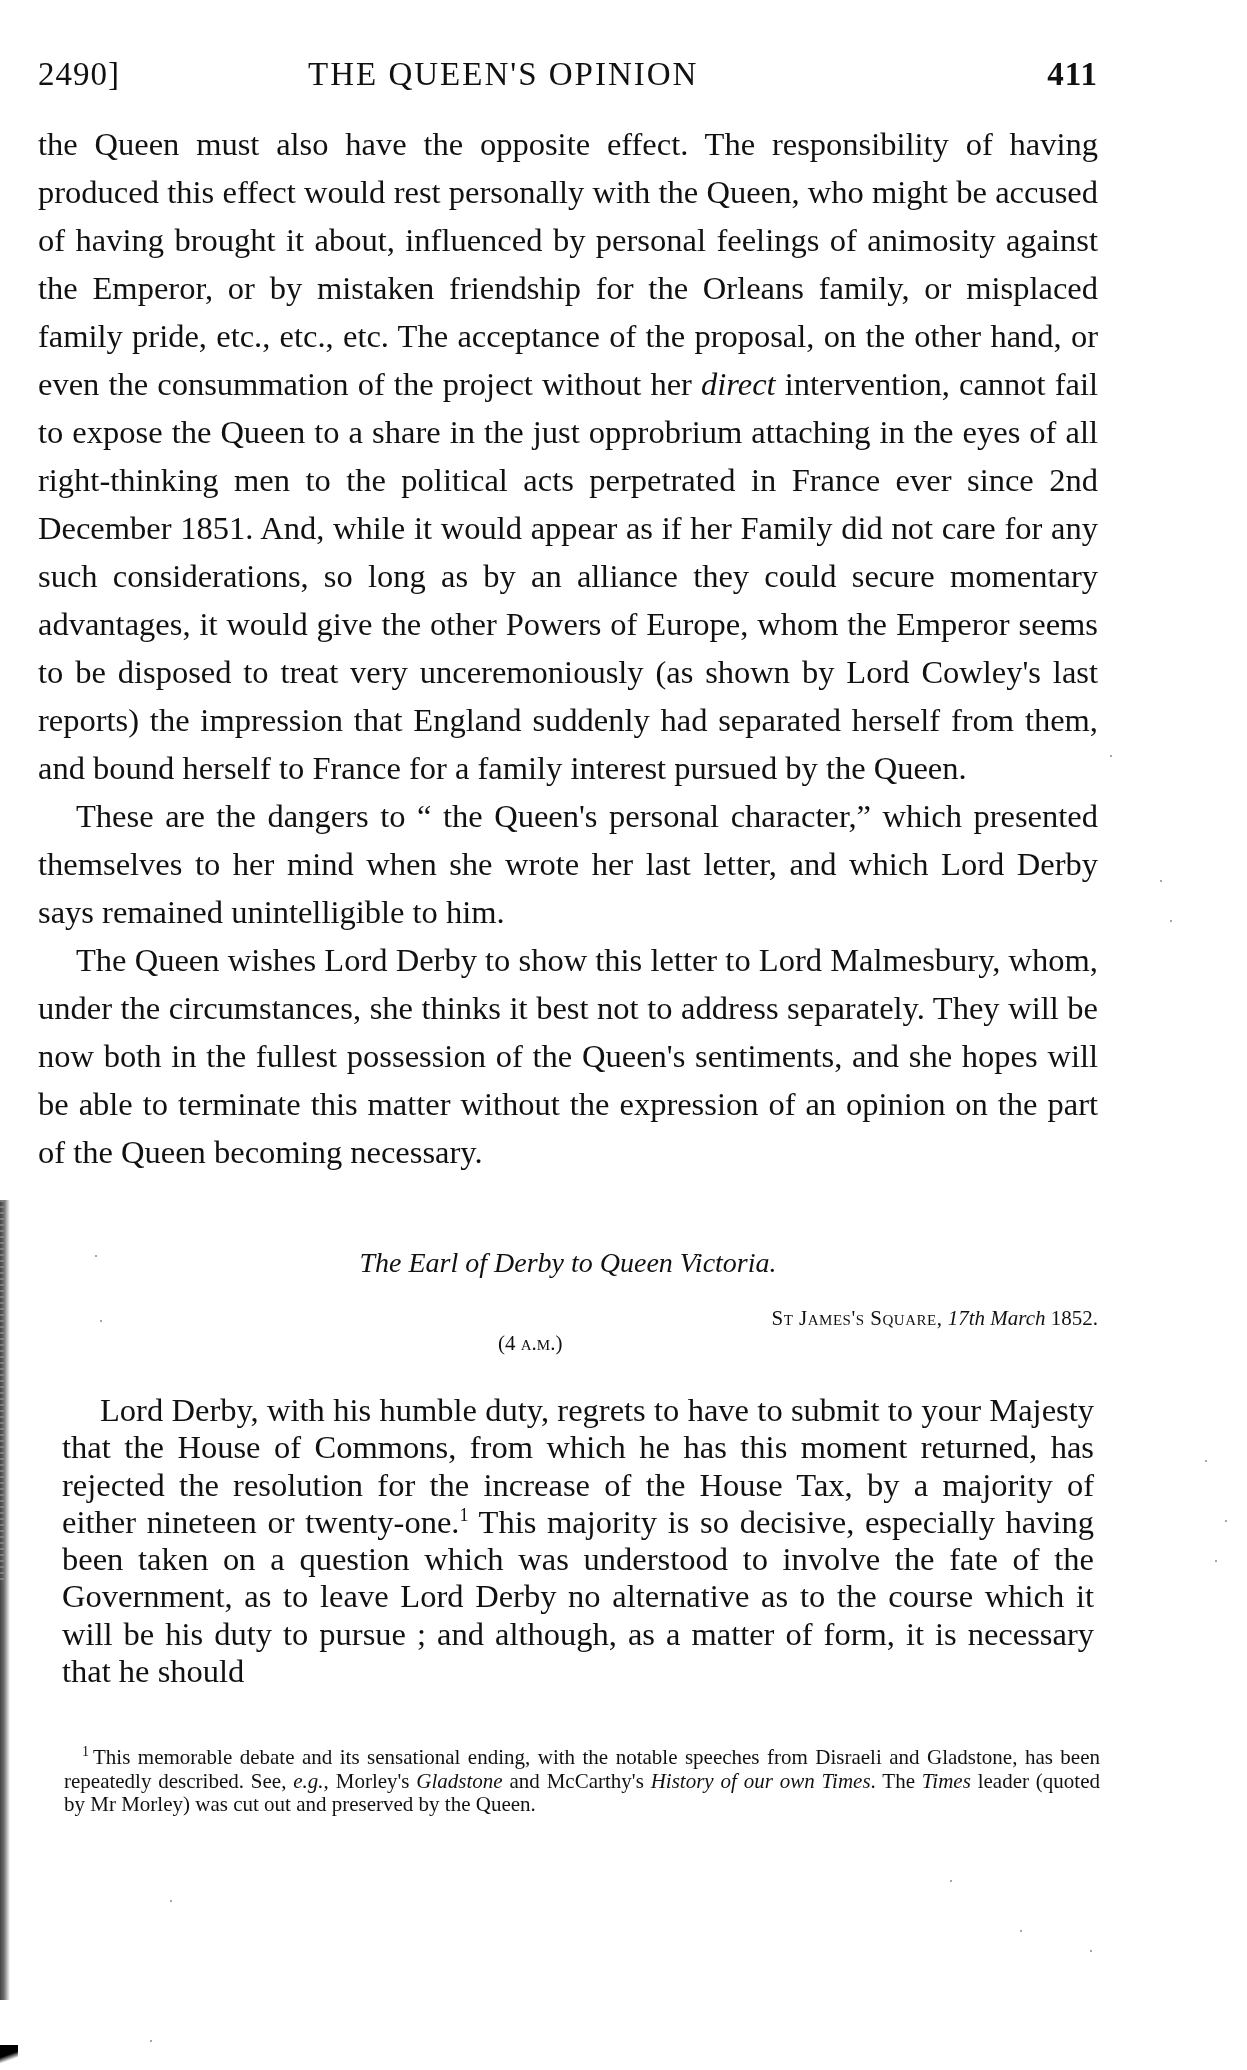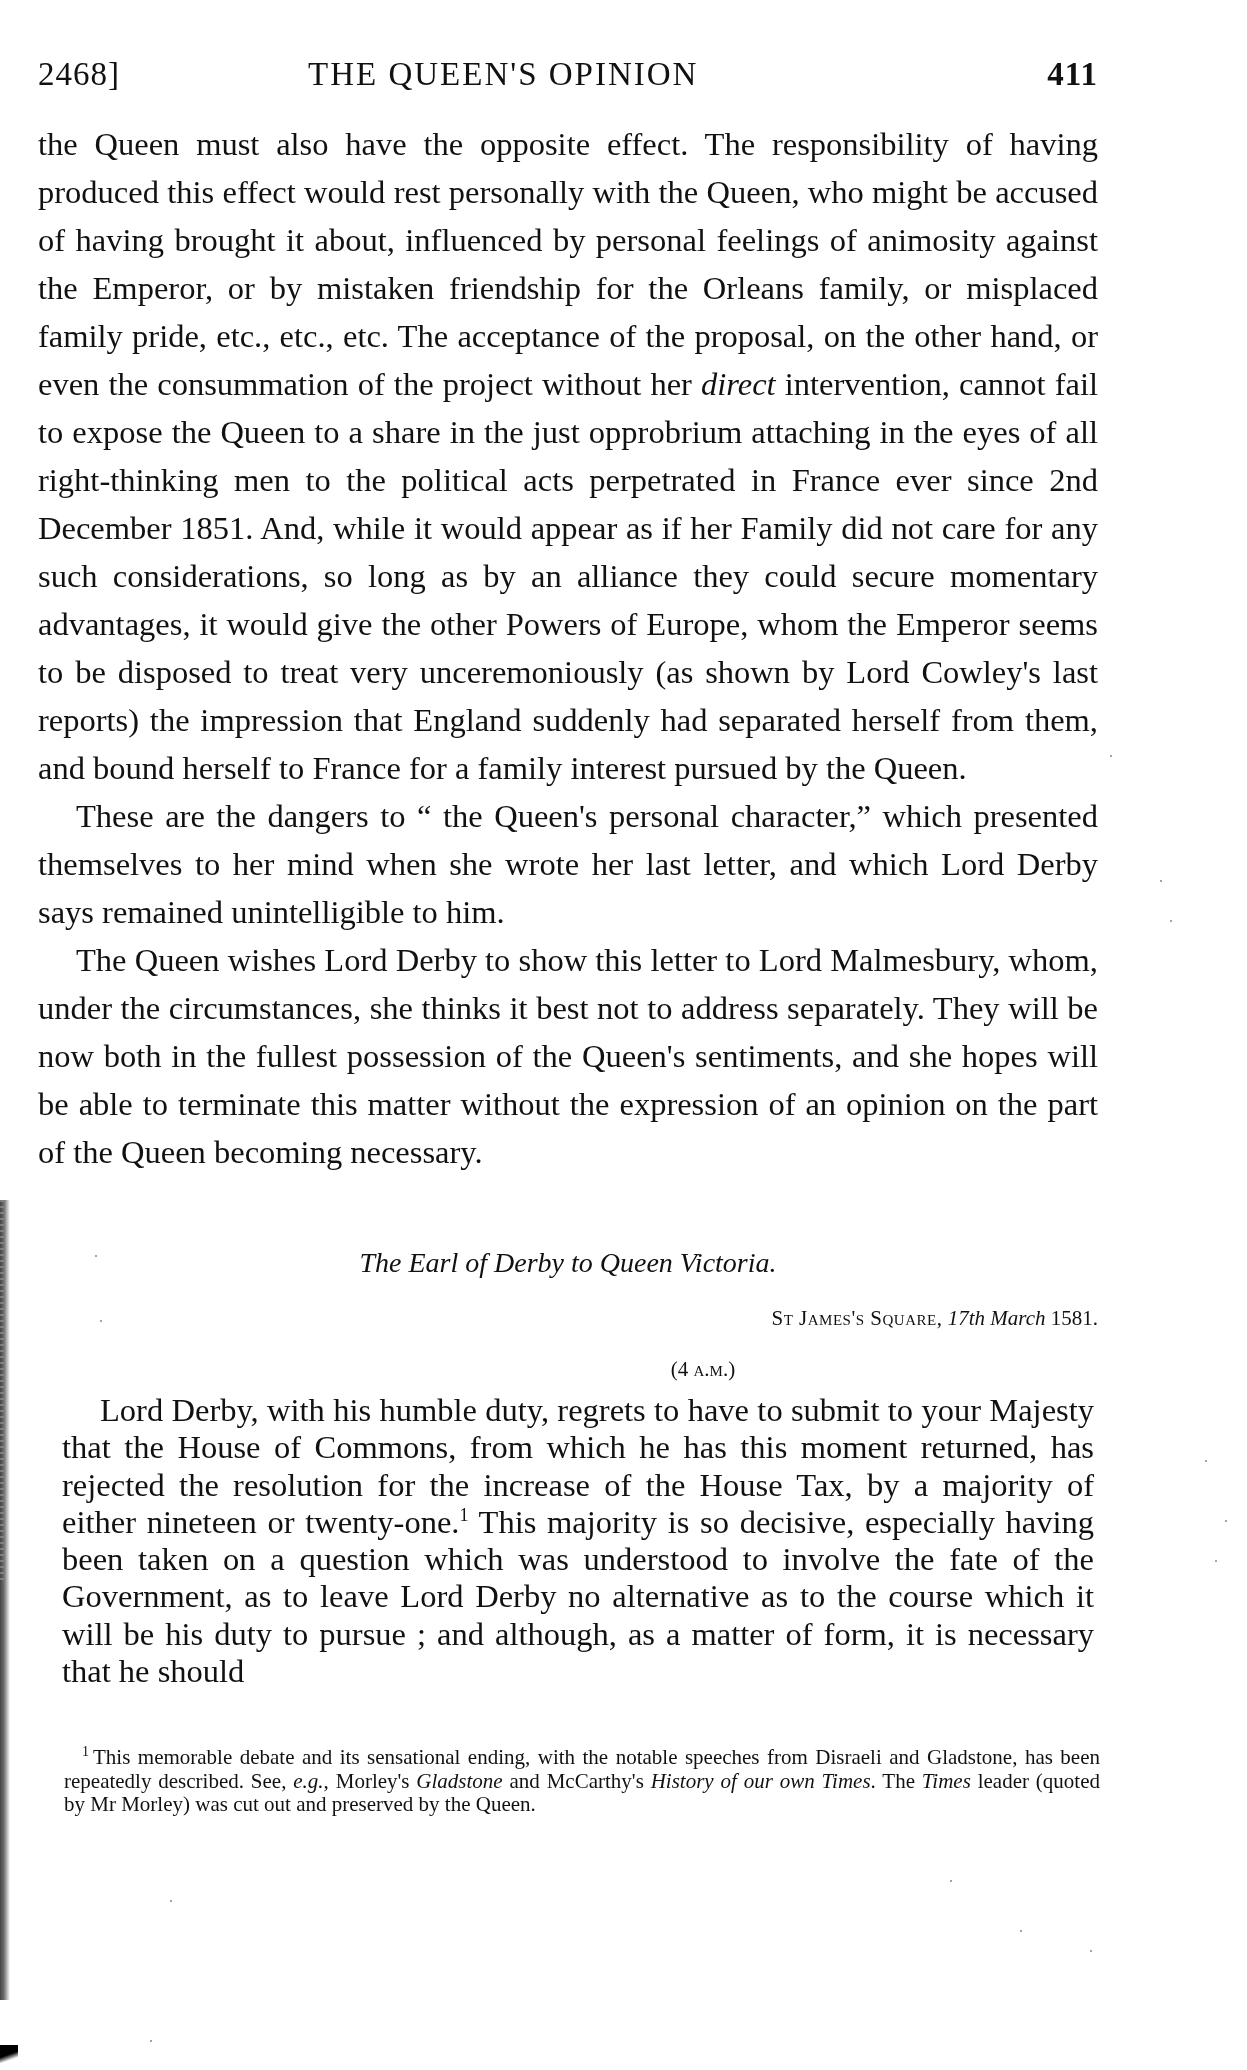--- a/index.html
+++ b/index.html
@@ -43,21 +43,21 @@
     position: absolute; left: 0; top: 1247px; width: 1060px;
     text-align: center; font-style: italic;
     font-family: "Liberation Serif", serif; font-size: 28px;
   }
   .dateline {
     position: absolute; right: 0; top: 1306px; width: 600px; text-align: right;
     font-family: "Liberation Serif", serif; font-size: 21px; line-height: 25px;
   }
   .dateline .sc { font-variant: small-caps; letter-spacing: 0.5px; }
   .dateline .it { font-style: italic; }
-  .time-line { text-align: center; padding-right: 190px; font-variant: small-caps; margin-top: 26px; }
+  .time-line { text-align: left; padding-right: 190px; font-variant: small-caps; }
   .letter-text {
     position: absolute; left: 8px; top: 1376px; width: 1064px;
     font-family: "Liberation Serif", serif; font-size: 32.5px; line-height: 37.3px;
     text-align: justify;
   }
   .letter-text p { margin: 16px; text-indent: 38px; }
   .fnref { font-size: 18px; vertical-align: super; line-height: 0; }
   .footnote {
     position: absolute; left: 18px; top: 1738px; width: 1052px;
     font-family: "Liberation Serif", serif; font-size: 21px; line-height: 23.5px;
@@ -70,21 +70,21 @@
 </head>
 <body>
 
 <div class="scan-edge"></div>
 <div class="scan-edge-top"></div>
 <div class="scan-corner"></div>
 
 <div class="page">
 
   <div class="running-head">
-    <span class="rh-year">2468]</span>
+    <span class="rh-year">2490]</span>
     <span class="rh-title">THE QUEEN'S OPINION</span>
     <span class="rh-page">411</span>
   </div>
 
   <div class="body-text">
     <p>
       <span>the Queen must also have the opposite effect.  The responsibility of having produced this effect would rest personally with the Queen, who might be accused of having brought it about, influenced by personal feelings of animosity against the Emperor, or by mistaken friendship for the Orleans family, or misplaced family pride, etc., etc., etc.  The acceptance of the proposal, on the other hand, or even the consummation of the project without her </span><em>direct</em><span> intervention, cannot fail to expose the Queen to a share in the just opprobrium attaching in the eyes of all right-thinking men to the political acts perpetrated in France ever since 2nd December 1851.  And, while it would appear as if her Family did not care for any such considerations, so long as by an alliance they could secure momentary advantages, it would give the other Powers of Europe, whom the Emperor seems to be disposed to treat very unceremoniously (as shown by Lord Cowley's last reports) the impression that England suddenly had separated herself from them, and bound herself to France for a family interest pursued by the Queen.</span>
     </p>
     <p class="indent">
       <span>These are the dangers to “ the Queen's personal character,” which presented themselves to her mind when she wrote her last letter, and which Lord Derby says remained unintelligible to him.</span>
@@ -94,21 +94,21 @@
     </p>
   </div>
 
   <div class="letter-heading">The Earl of Derby to Queen Victoria.</div>
 
   <div class="dateline">
     <div>
       <span class="sc">St James's Square,</span>
       <span class="it">17th</span>
       <span class="it">March</span>
-      <span>1581.</span>
+      <span>1852.</span>
     </div>
     <div class="time-line">(4 a.m.)</div>
   </div>
 
   <div class="letter-text">
     <p>
       <span>Lord Derby, with his humble duty, regrets to have to submit to your Majesty that the House of Commons, from which he has this moment returned, has rejected the resolution for the increase of the House Tax, by a majority of either nineteen or twenty-one.</span><sup class="fnref">1</sup><span>  This majority is so decisive, especially having been taken on a question which was understood to involve the fate of the Government, as to leave Lord Derby no alternative as to the course which it will be his duty to pursue ;  and although, as a matter of form, it is necessary that he should</span>
     </p>
   </div>
 

